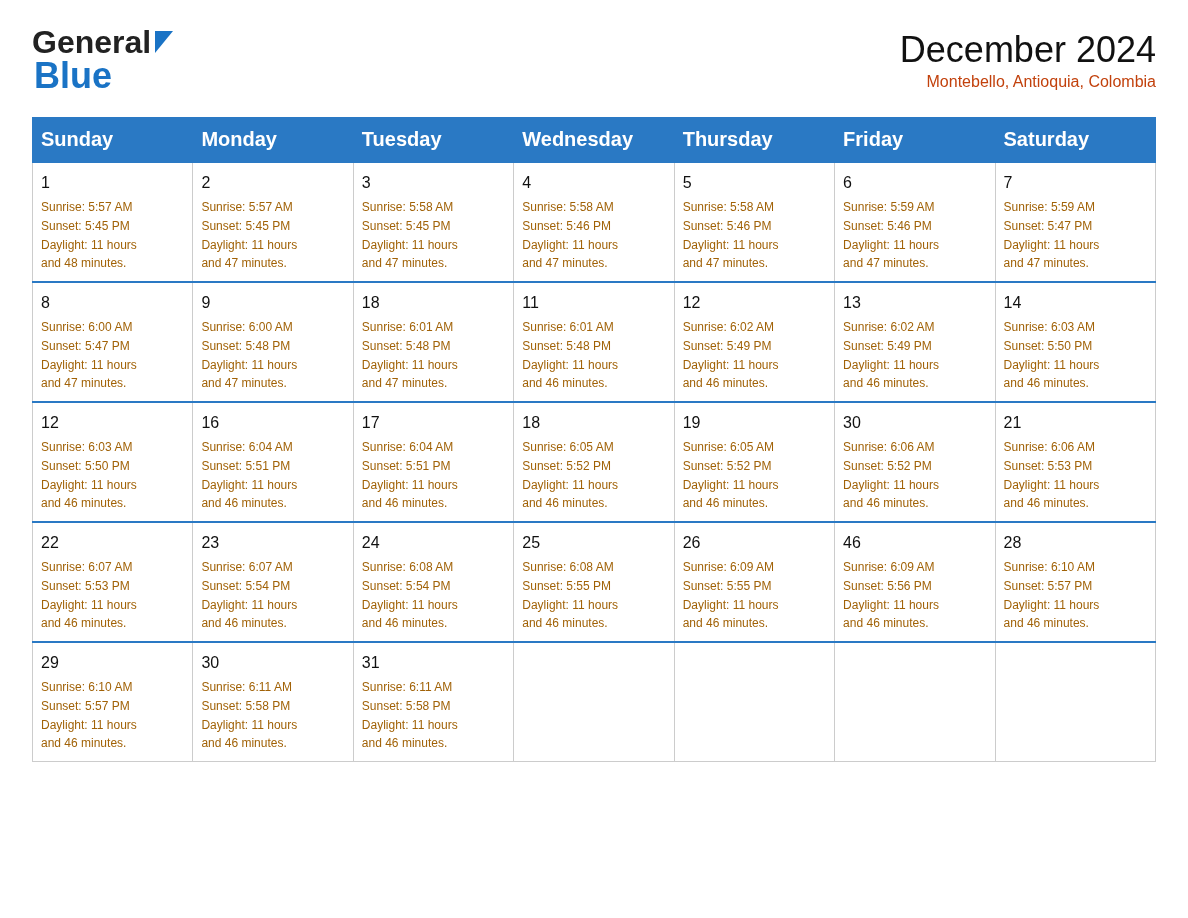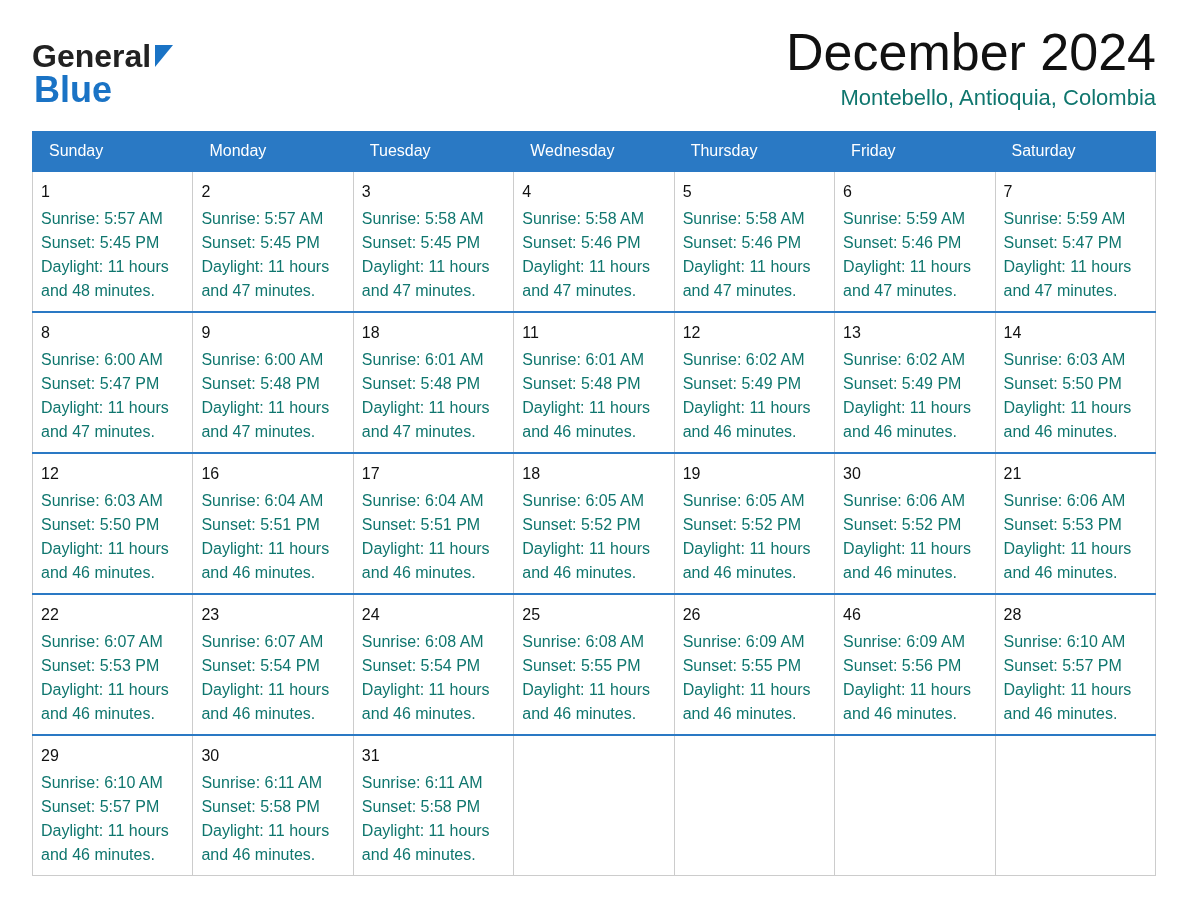--- a/index.html
+++ b/index.html
@@ -6,53 +6,53 @@
     body {
       font-family: Arial, Helvetica, sans-serif;
       background: #fff;
       padding: 24px 32px;
       width: 1188px;
       min-height: 918px;
     }
     .header-row {
       display: flex;
       justify-content: space-between;
-      align-items: flex-end;
+      align-items: center;
       margin-bottom: 20px;
     }
     .logo {
       display: flex;
       flex-direction: column;
       align-items: flex-start;
     }
     .title-block {
       text-align: right;
     }
     .calendar-title {
-      font-size: 52px;
+      font-size: 36px;
       font-weight: normal;
       color: #111;
       line-height: 1.1;
     }
     .calendar-subtitle {
-      font-size: 22px;
-      color: #0f766e;
+      font-size: 16px;
+      color: #c2410c;
       margin-top: 4px;
     }
     table {
       width: 100%;
       border-collapse: collapse;
       table-layout: fixed;
     }
     thead tr th {
       background-color: #2a79c4;
       color: #fff;
-      font-size: 16px;
-      font-weight: normal;
-      padding: 10px 16px;
+      font-size: 20px;
+      font-weight: bold;
+      padding: 10px 8px;
       text-align: left;
       border: 1px solid #2a79c4;
     }
     tbody tr td {
       vertical-align: top;
       padding: 8px;
       border: 1px solid #ccc;
       border-top: 2px solid #2a79c4;
       font-size: 12.5px;
       color: #333;
@@ -60,22 +60,22 @@
       min-height: 90px;
     }
     tbody tr td .day-num {
       font-size: 16px;
       font-weight: normal;
       color: #111;
       display: block;
       margin-bottom: 3px;
     }
     tbody tr td .day-info {
-      font-size: 16px;
-      color: #0f766e;
+      font-size: 12px;
+      color: #a16207;
     }
   </style>
 </head>
 <body>
 
 <div class="header-row">
   <div class="logo">
     <div style="display:flex; align-items:center; gap:0;">
       <span style="font-size:32px; font-weight:bold; color:#222;">General</span>
       <span style="display:inline-block; margin-left:4px; margin-top:2px;">

